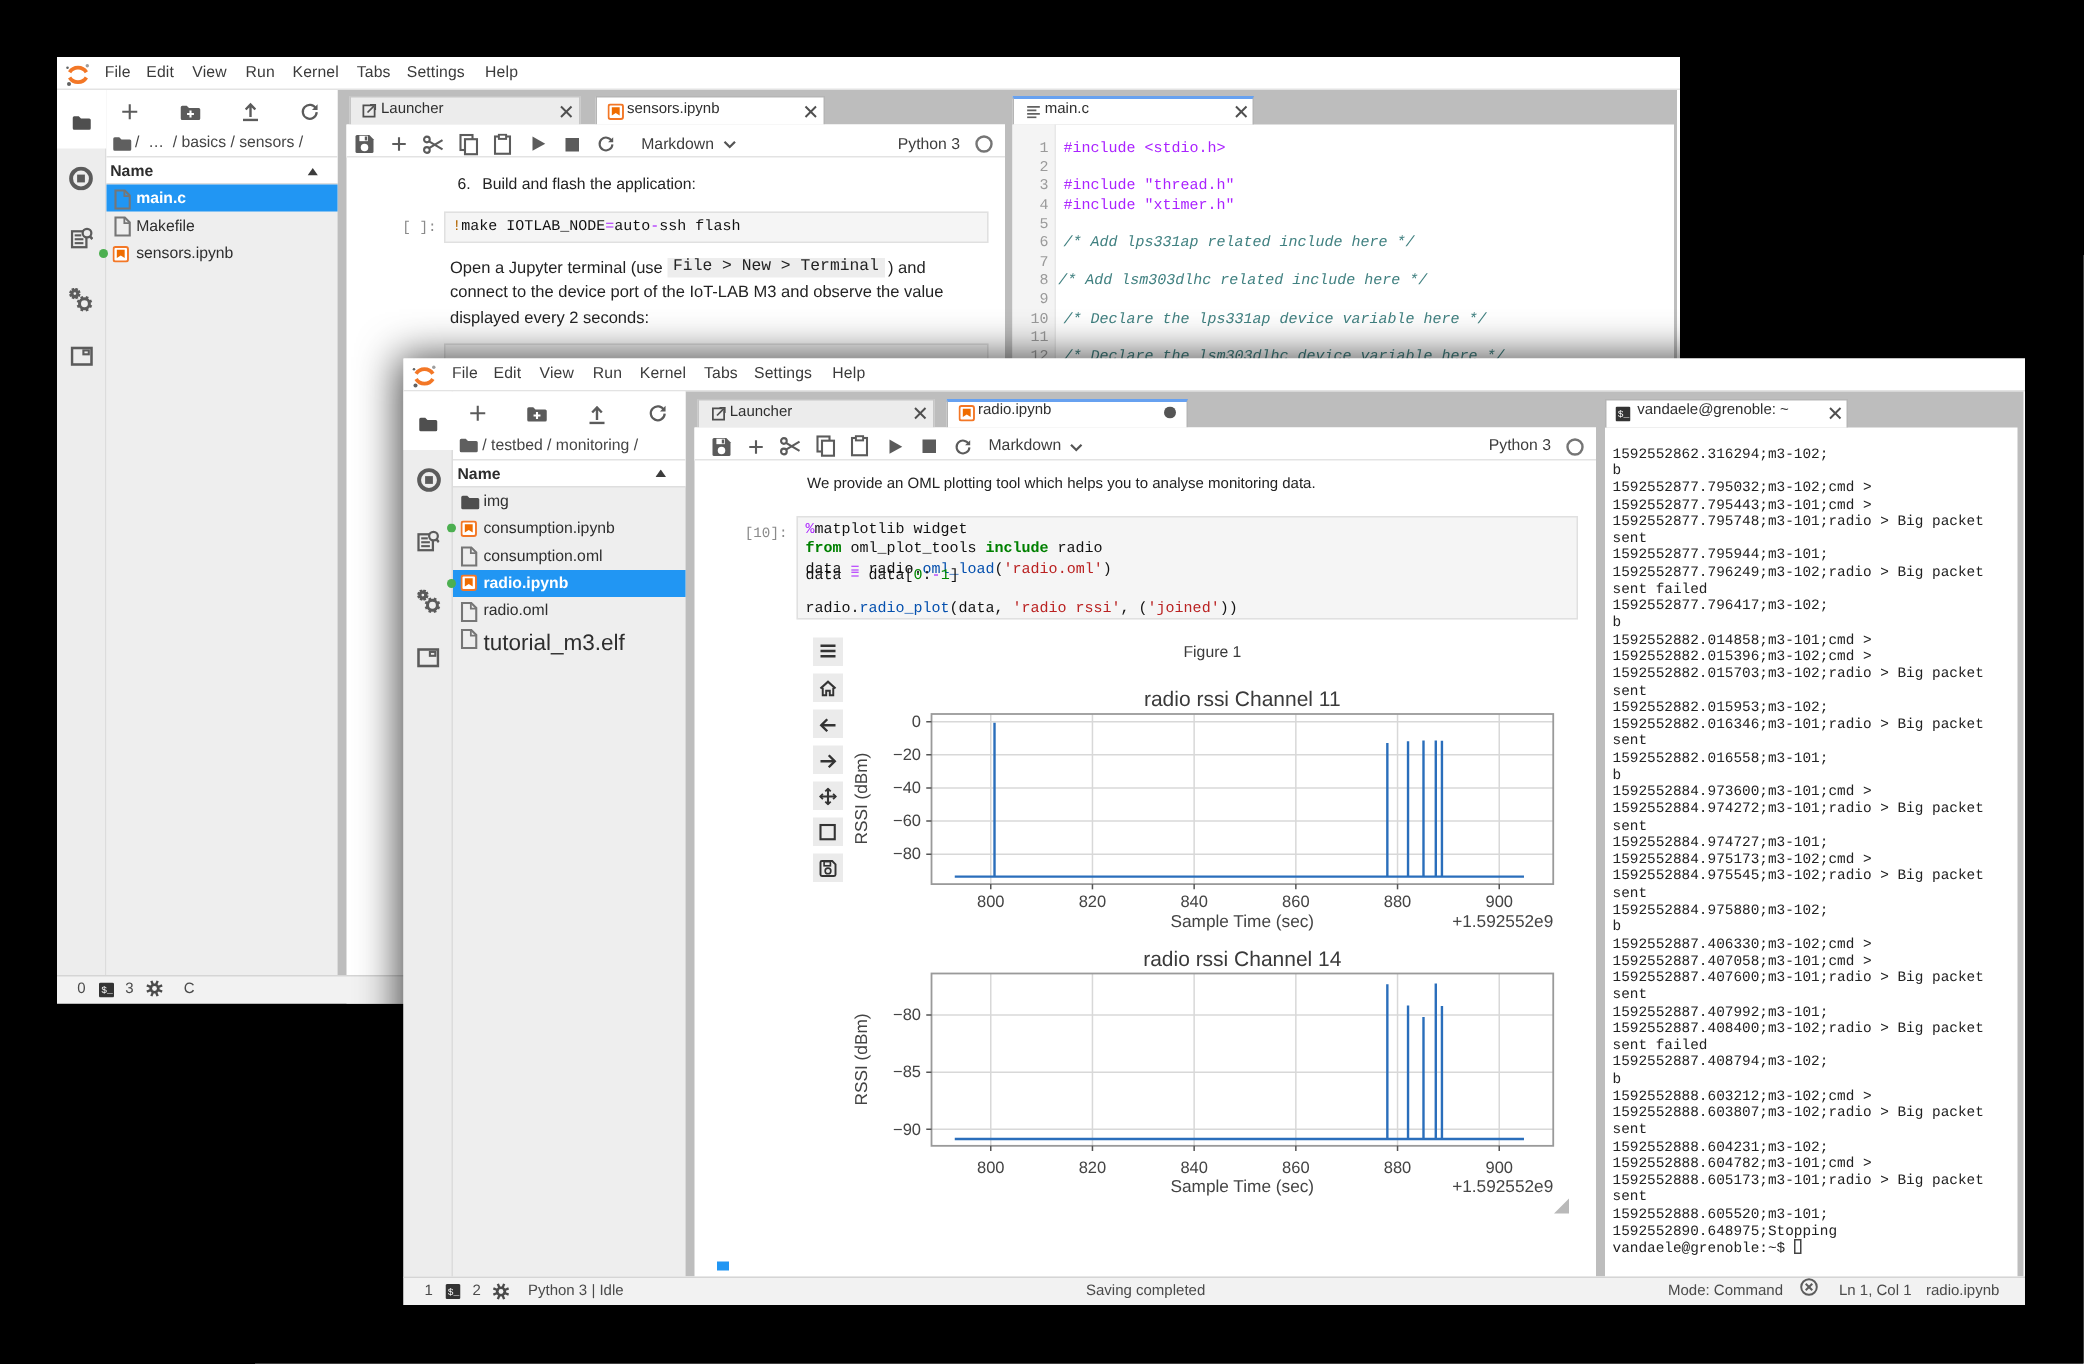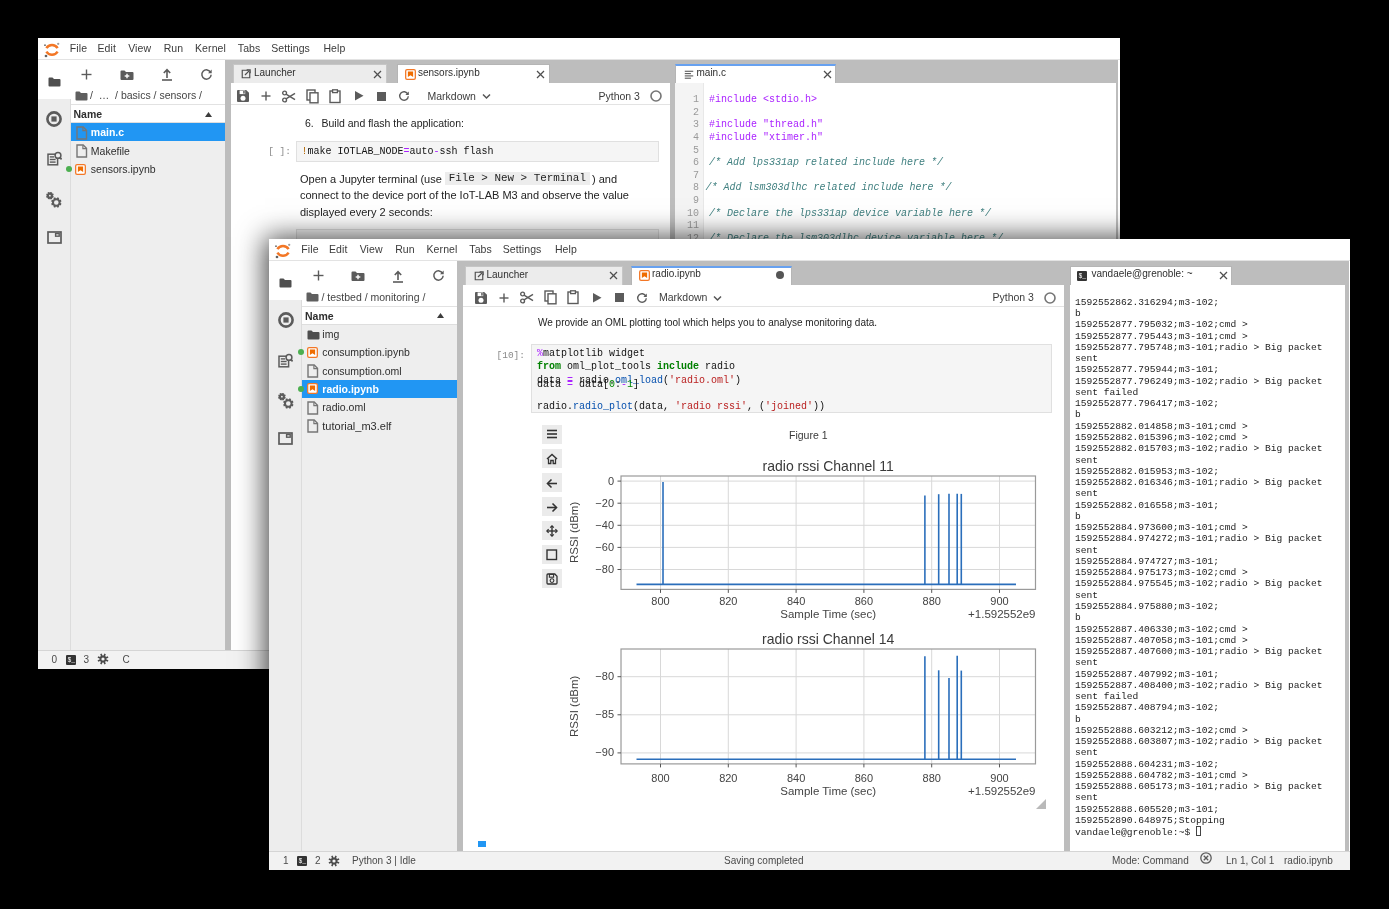--- a/index.html
+++ b/index.html
@@ -395,21 +395,21 @@
     <span class="abs" style="left:53.3px;top:144.0px;font-size:10.5px;color:#fff;font-weight:bold">radio.ipynb</span>
     <svg class="abs" style="left:38px;top:162.00000000000003px" width="12" height="14" viewBox="0 0 12 14">
       <path d="M1 1 L7.2 1 L10.5 4.3 L10.5 13 L1 13 Z" fill="none" stroke="#767676" stroke-width="1.4"></path>
       <path d="M6.9 1.2 L6.9 4.7 L10.3 4.7" fill="none" stroke="#767676" stroke-width="1.2"></path>
     </svg>
     <span class="abs" style="left:53.3px;top:162.4px;font-size:10.5px;color:#2e2e2e;font-weight:normal">radio.oml</span>
     <svg class="abs" style="left:38px;top:180.40000000000003px" width="12" height="14" viewBox="0 0 12 14">
       <path d="M1 1 L7.2 1 L10.5 4.3 L10.5 13 L1 13 Z" fill="none" stroke="#767676" stroke-width="1.4"></path>
       <path d="M6.9 1.2 L6.9 4.7 L10.3 4.7" fill="none" stroke="#767676" stroke-width="1.2"></path>
     </svg>
-    <span class="abs" style="left:53.3px;top:180.8px;font-size:11px;color:#2e2e2e;font-weight:normal">tutorial_m3.elf</span>
+    <span class="abs" style="left:53.3px;top:180.8px;font-size:15px;color:#2e2e2e;font-weight:normal">tutorial_m3.elf</span>
     <div class="tab" style="left:196px;width:157.5px"></div>
     <svg class="abs" style="left:204.5px;top:31.5px" width="10" height="10" viewBox="0 0 12 12">
       <path d="M9 1.5 L1.5 1.5 L1.5 10.5 L10.5 10.5 L10.5 3" fill="none" stroke="#4f4f4f" stroke-width="1.4"></path>
       <line x1="4.8" y1="7.2" x2="10.3" y2="1.7" stroke="#4f4f4f" stroke-width="1.4"></line>
       <path d="M6.8 1 L11 1 L11 5.2" fill="none" stroke="#4f4f4f" stroke-width="1.4"></path>
     </svg>
     <span class="abs" style="left:217.5px;top:29.5px;font-size:10px;color:#2f2f2f">Launcher</span>
     <svg class="abs" style="left:340.0px;top:32px" width="9" height="9" viewBox="0 0 9 9">
       <line x1="1" y1="1" x2="8" y2="8" stroke="#4f4f4f" stroke-width="1.3"></line>
       <line x1="8" y1="1" x2="1" y2="8" stroke="#4f4f4f" stroke-width="1.3"></line>

